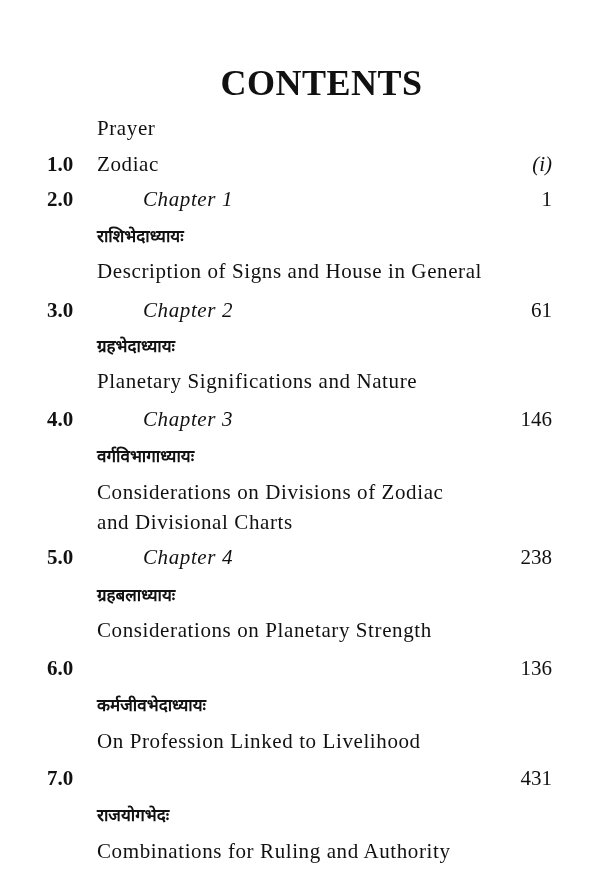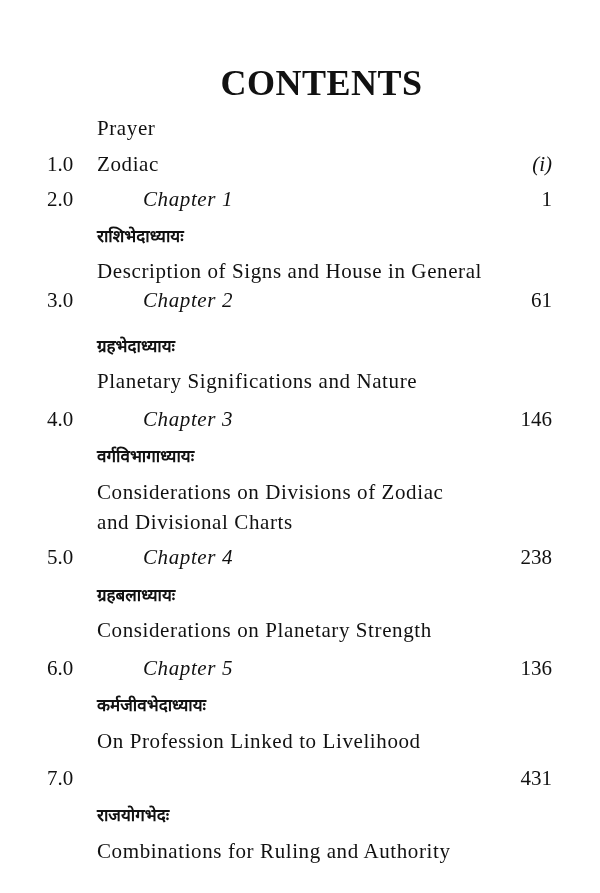--- a/index.html
+++ b/index.html
@@ -2,21 +2,21 @@
 <html><head>
 <meta charset="utf-8">
 <style>
   html, body { margin: 0; padding: 0; background: #ffffff; }
   body { width: 600px; height: 893px; position: relative; overflow: hidden;
          font-family: "DejaVu Serif", "Liberation Serif", serif; color: #111; }
   .title { position: absolute; top: 62px; left: 0; width: 643px; text-align: center;
            font-family: "Liberation Serif", serif; font-weight: bold; font-size: 36px;
            letter-spacing: 0.5px; }
   .row { position: absolute; left: 0; width: 572px; height: 30px; }
-  .num { position: absolute; left: 47px; font-family: "Liberation Serif", serif; font-size: 21px; }
+  .num { position: absolute; left: 47px; font-family: "Liberation Serif", serif; font-size: 21px; font-weight: bold; }
   .txt { position: absolute; left: 97px; font-family: "Liberation Serif", serif; font-size: 21px;
          letter-spacing: 0.6px; white-space: nowrap; }
   .txt.italic { font-style: italic; margin-left: 46px; }
   .txt.deva { font-family: "DejaVu Sans", sans-serif; font-weight: bold; font-size: 17px; letter-spacing: 0; }
   .pg { position: absolute; right: 20px; font-family: "Liberation Serif", serif; font-size: 21px; }
   .pg.italic { font-style: italic; }
 </style>
 </head>
 <body>
 
@@ -37,21 +37,21 @@
   <span class="txt italic">Chapter 1</span>
   <span class="pg">1</span>
 </div>
 <div class="row" style="top:224px">
   <span class="txt deva">राशिभेदाध्यायः</span>
 </div>
 <div class="row" style="top:259px">
   <span class="txt">Description of Signs and House in General</span>
 </div>
 
-<div class="row" style="top:288px">
+<div class="row" style="top:298px">
   <span class="num">3.0</span>
   <span class="txt italic">Chapter 2</span>
   <span class="pg">61</span>
 </div>
 <div class="row" style="top:334px">
   <span class="txt deva">ग्रहभेदाध्यायः</span>
 </div>
 <div class="row" style="top:369px">
   <span class="txt">Planetary Significations and Nature</span>
 </div>
@@ -78,21 +78,20 @@
 </div>
 <div class="row" style="top:583px">
   <span class="txt deva">ग्रहबलाध्यायः</span>
 </div>
 <div class="row" style="top:618px">
   <span class="txt">Considerations on Planetary Strength</span>
 </div>
 
 <div class="row" style="top:656px">
   <span class="num">6.0</span>
-  <span class="txt italic">Chapter 5</span>
   <span class="pg">136</span>
 </div>
 <div class="row" style="top:693px">
   <span class="txt deva">कर्मजीवभेदाध्यायः</span>
 </div>
 <div class="row" style="top:729px">
   <span class="txt">On Profession Linked to Livelihood</span>
 </div>
 
 <div class="row" style="top:766px">

